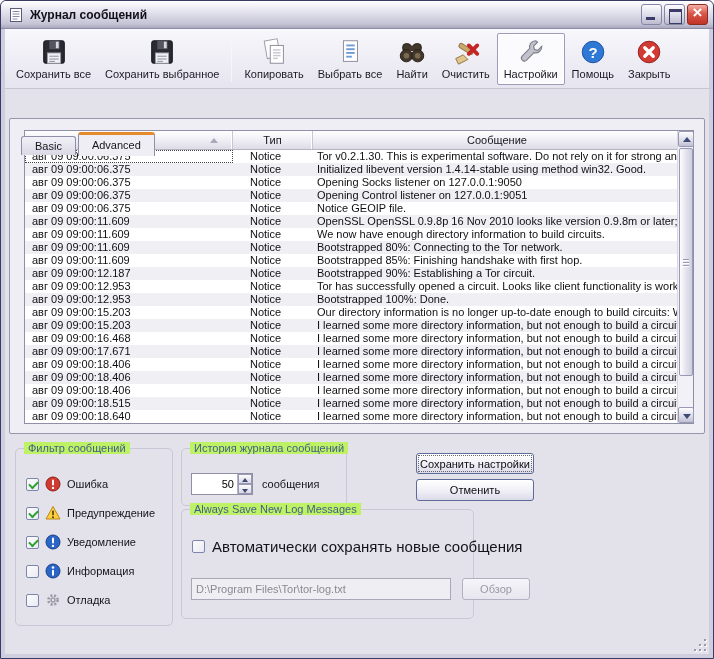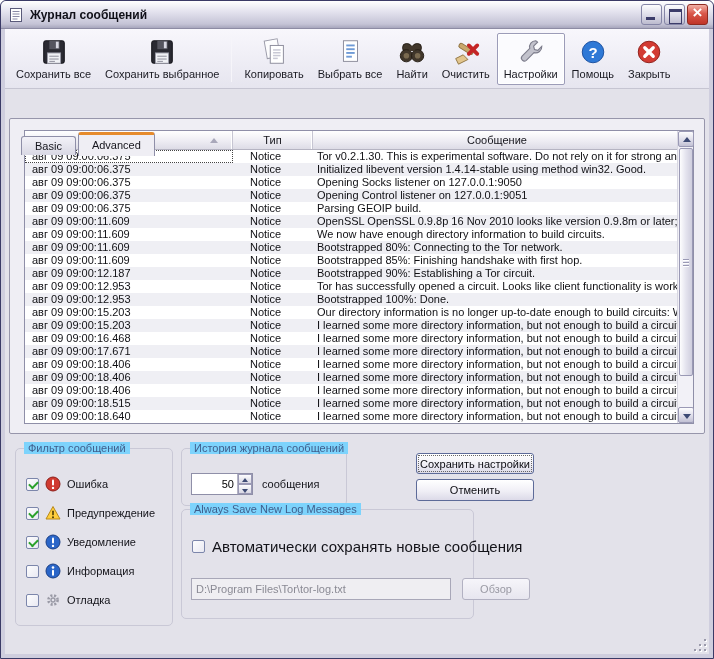--- a/index.html
+++ b/index.html
@@ -55,21 +55,21 @@
   .sbtn.up{ top:0; } .sbtn.down{ bottom:0; }
   .sbtn::after{ content:""; position:absolute; left:4px; width:0; height:0; border-left:4px solid transparent; border-right:4px solid transparent; }
   .sbtn.up::after{ top:5px; border-bottom:5px solid #3d4a74; }
   .sbtn.down::after{ top:6px; border-top:5px solid #3d4a74; }
   .sthumb{ position:absolute; left:1px; width:14px; top:17px; height:228px; border:1px solid #9a99b5; border-radius:2px;
     background:linear-gradient(90deg,#fdfdfe,#e4e3ee 50%,#cfcede); }
   .sthumb::after{ content:""; position:absolute; left:3px; right:3px; top:50%; height:1px; background:#9a99b5;
     box-shadow:0 -3px 0 #9a99b5, 0 3px 0 #9a99b5, 0 -2px 0 #fff, 0 4px 0 #fff, 0 1px 0 #fff; }
   
   .group{ position:absolute; border:1px solid #c9c8d6; border-radius:5px; }
-  .group>.gtitle{ position:absolute; top:-7px; left:8px; background:#7dd3fc; padding:0 4px; font-size:11px; color:#3f5e8c; white-space:nowrap; }
+  .group>.gtitle{ position:absolute; top:-7px; left:8px; background:#bef264; padding:0 4px; font-size:11px; color:#3f5e8c; white-space:nowrap; }
   
   .g-filter{ left:10px; top:419px; width:158px; height:178px; }
   .f-item{ position:absolute; left:10px; display:flex; align-items:center; gap:6px; font-size:11px; color:#14141a; }
   .cb{ width:13px; height:13px; border:1px solid #7c86ab; border-radius:2px; background:linear-gradient(135deg,#fdfdfe,#e9e9f2); position:relative; flex:none; }
   .cb.checked::after{ content:""; position:absolute; left:2px; top:2px; width:7px; height:4px; border-left:2px solid #2aa12b; border-bottom:2px solid #2aa12b; transform:rotate(-45deg); }
   .f-icon{ width:16px; height:16px; flex:none; } .f-icon svg{ width:100%; height:100%; display:block; }
   
   .g-history{ left:176px; top:419px; width:166px; height:58px; }
   .spinbox{ position:absolute; left:9px; top:24px; width:62px; height:22px; border:1px solid #8f8fa8; background:#fff; display:flex; }
   .spin-val{ flex:1; font-size:11px; text-align:right; padding:4px 3px 0 0; }
@@ -267,21 +267,21 @@
                 <div class="cell c-msg">Opening Socks listener on 127.0.0.1:9050</div>
               </div>
               <div class="row">
                 <div class="cell c-time">авг 09 09:00:06.375</div>
                 <div class="cell c-type">Notice</div>
                 <div class="cell c-msg">Opening Control listener on 127.0.0.1:9051</div>
               </div>
               <div class="row">
                 <div class="cell c-time">авг 09 09:00:06.375</div>
                 <div class="cell c-type">Notice</div>
-                <div class="cell c-msg">Parsing GEOIP build.</div>
+                <div class="cell c-msg">Notice GEOIP file.</div>
               </div>
               <div class="row">
                 <div class="cell c-time">авг 09 09:00:11.609</div>
                 <div class="cell c-type">Notice</div>
                 <div class="cell c-msg">OpenSSL OpenSSL 0.9.8p 16 Nov 2010 looks like version 0.9.8m or later; I will try SSL...</div>
               </div>
               <div class="row">
                 <div class="cell c-time">авг 09 09:00:11.609</div>
                 <div class="cell c-type">Notice</div>
                 <div class="cell c-msg">We now have enough directory information to build circuits.</div>

